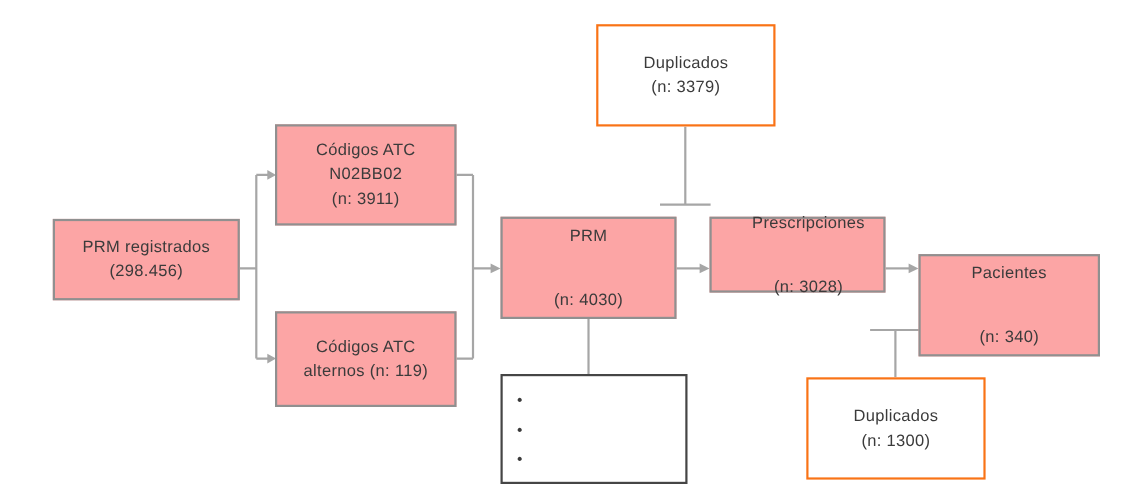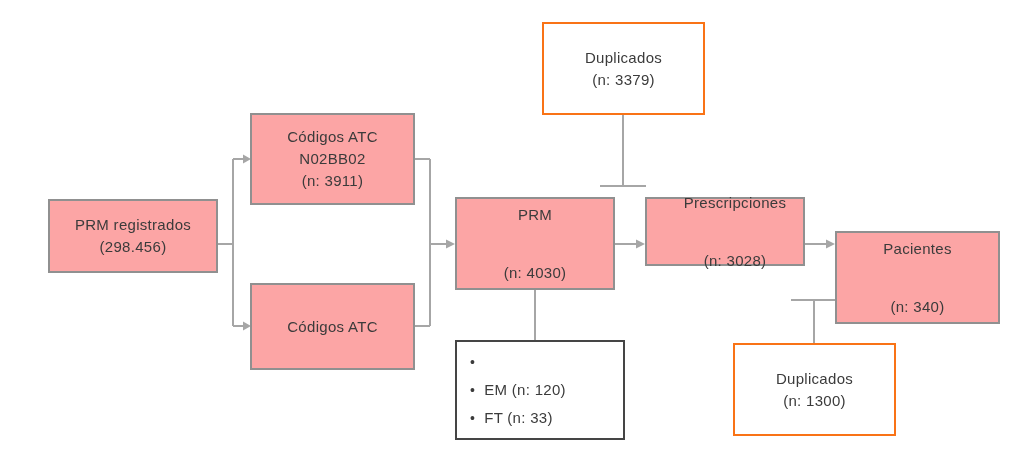--- a/index.html
+++ b/index.html
@@ -61,20 +61,21 @@
   </div>
 
   <div class="box gray" style="left:250px; top:113px; width:165px; height:92px;">
     <div>Códigos ATC</div>
     <div>N02BB02</div>
     <div>(n: 3911)</div>
   </div>
 
   <div class="box gray" style="left:250px; top:283px; width:165px; height:87px;">
     <div>Códigos ATC</div>
+    <div>alternos (n: 119)</div>
   </div>
 
   <div class="box gray bold" style="left:455px; top:197px; width:160px; height:93px;">
     <div>PRM</div>
     <div>(n: 4030)</div>
   </div>
 
   <div class="box gray bold" style="left:645px; top:197px; width:160px; height:69px;padding-left:20px;">
     <div>Prescripciones</div>
     <div>(n: 3028)</div>
@@ -94,21 +95,19 @@
     <div>Duplicados</div>
     <div>(n: 1300)</div>
   </div>
 
   <div class="box dark list-box" style="left:455px; top:340px; width:170px; height:100px;">
     <div class="list-row">
       <span class="bullet">•</span>
     </div>
     <div class="list-row">
       <span class="bullet">•</span>
-      <span>EM (n: 120)</span>
     </div>
     <div class="list-row">
       <span class="bullet">•</span>
-      <span>FT (n: 33)</span>
     </div>
   </div>
 
 </div>
 
 </body></html>

